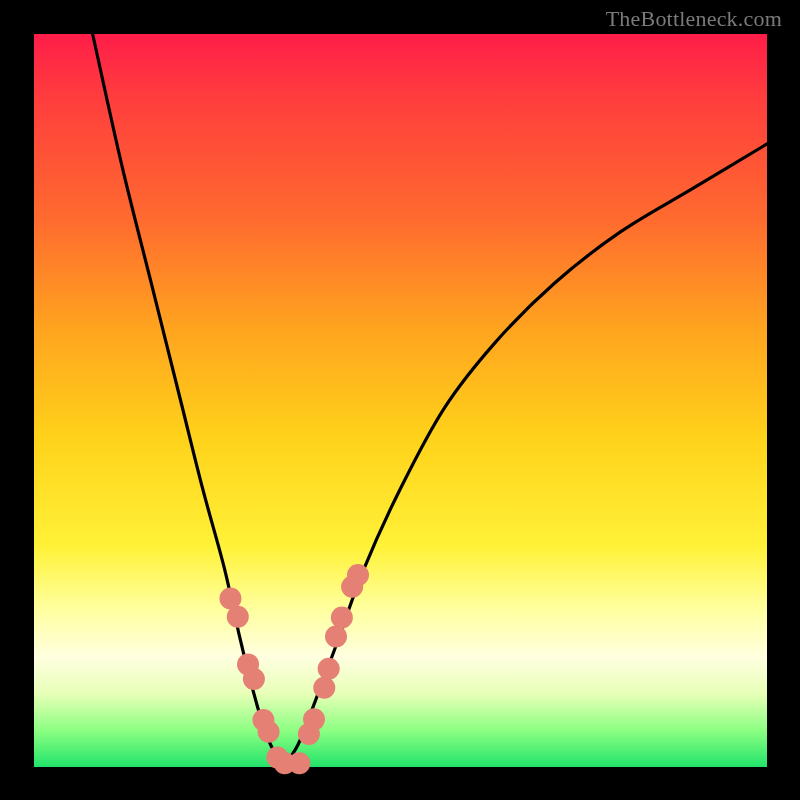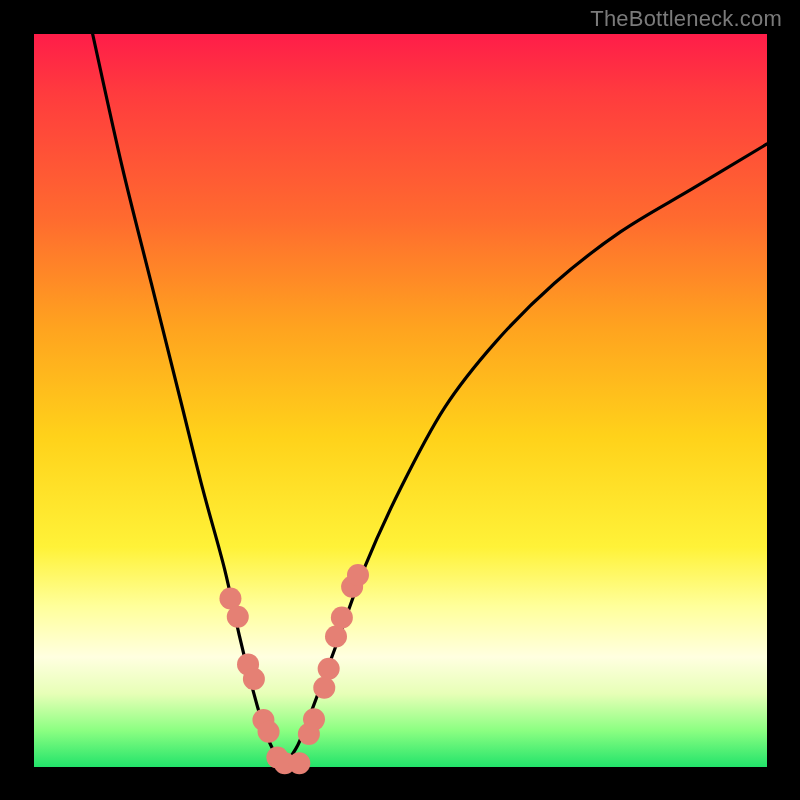--- a/index.html
+++ b/index.html
@@ -33,21 +33,21 @@
       #ffff9a 78%,
       #ffffe0 85%,
       #e7ffb7 90%,
       #8cff82 95%,
       #22e36a 100%);
   }
   .watermark {
     position: absolute;
     top: 6px;
     right: 18px;
-    font-family: Liberation Sans, sans-serif;
+    font-family: Liberation Serif, serif;
     font-size: 22px;
     color: #7a7a7a;
     letter-spacing: 0.2px;
     user-select: none;
   }
   svg.curves {
     position: absolute;
     left: 0;
     top: 0;
     width: 733px;

